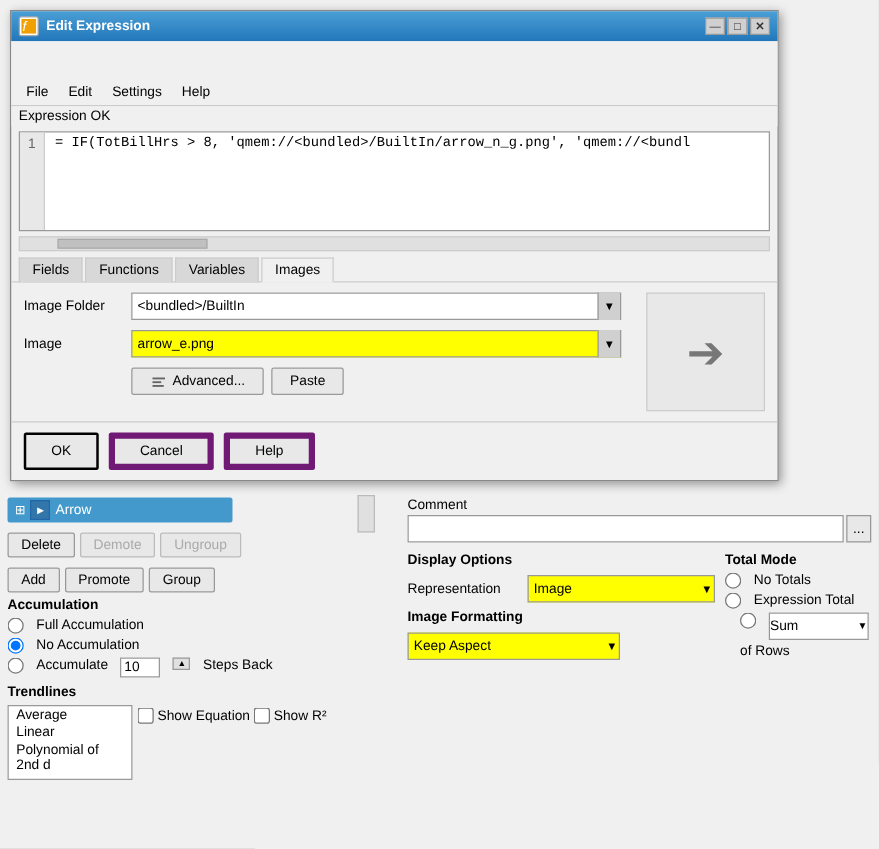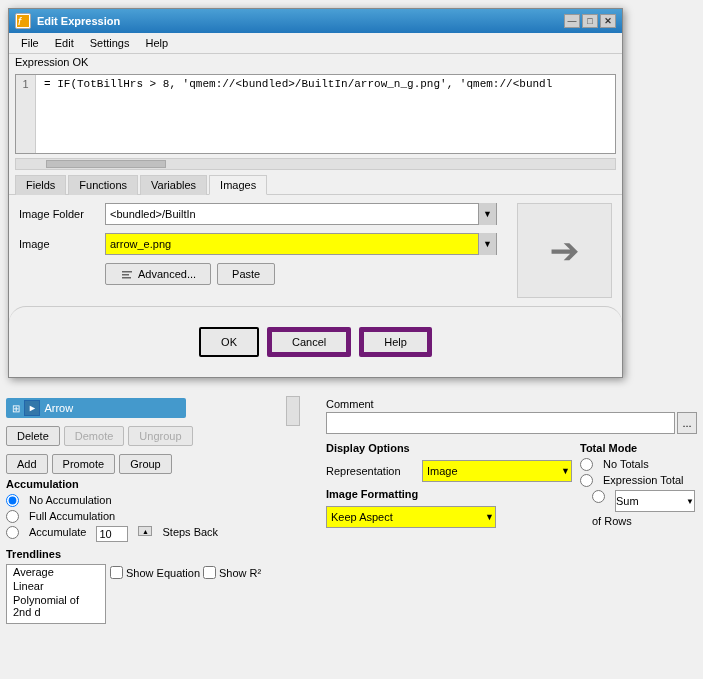--- a/index.html
+++ b/index.html
@@ -86,21 +86,21 @@
     .window-btns { display: flex; gap: 2px; }
     .win-btn { width: 16px; height: 14px; background: #d0d0d0; border: 1px solid #999; font-size: 9px; display: flex; align-items: center; justify-content: center; cursor: pointer; color: #333; }
 
     .dialog-menubar {
       display: flex;
       gap: 0;
       padding: 2px 4px;
       border-bottom: 1px solid #ccc;
       background: #f0f0f0;
     }
-    .menu-item { padding: 2px 8px; cursor: pointer; font-size: 11px; color: #000; }
+    .menu-item { padding: 2px 8px; cursor: pointer; font-size: 11px; color: #000; margin-top: 31px; }
 
     .status-bar {
       padding: 2px 6px;
       font-size: 11px;
       color: #000;
       background: #f0f0f0;
     }
 
     .expression-area {
       background: white;
@@ -230,25 +230,23 @@
       border-radius: 2px;
       cursor: pointer;
       font-size: 11px;
       display: flex;
       align-items: center;
       gap: 4px;
     }
 
     .dialog-footer {
       display: flex;
-      justify-content: center;
       gap: 8px;
-      padding: 20px 10px;
+      padding: 8px 10px;
       border-top: 1px solid #ccc;
-      border-radius: 17px;
     }
     .footer-btn {
       padding: 4px 20px;
       background: #e8e8e8;
       border: 5px solid #701a75;
       border-radius: 2px;
       cursor: pointer;
       font-size: 11px;
     }
     .footer-btn.default-btn {
@@ -332,26 +330,26 @@
     </div>
     <div class="btn-row">
       <button class="btn">Add</button>
       <button class="btn">Promote</button>
       <button class="btn">Group</button>
     </div>
 
     <div class="section-title">Accumulation</div>
     <div class="radio-group">
       <label class="radio-item">
+        <input type="radio" name="accum" style="">
+        <span>Full Accumulation</span>
+      </label>
+      <label class="radio-item">
         <input type="radio" name="accum" checked="" style="">
         <span>No Accumulation</span>
-      </label>
-      <label class="radio-item">
-        <input type="radio" name="accum" style="">
-        <span>Full Accumulation</span>
       </label>
       <label class="radio-item">
         <input type="radio" name="accum" style="">
         <span>Accumulate</span>
         <input type="text" class="spinner-input" value="10" style="">
         <button style="width:14px; height:10px; border:1px solid #999; background:#e0e0e0; font-size:7px; cursor:pointer; padding:0;">▲</button>
         <span>Steps Back</span>
       </label>
     </div>
 

